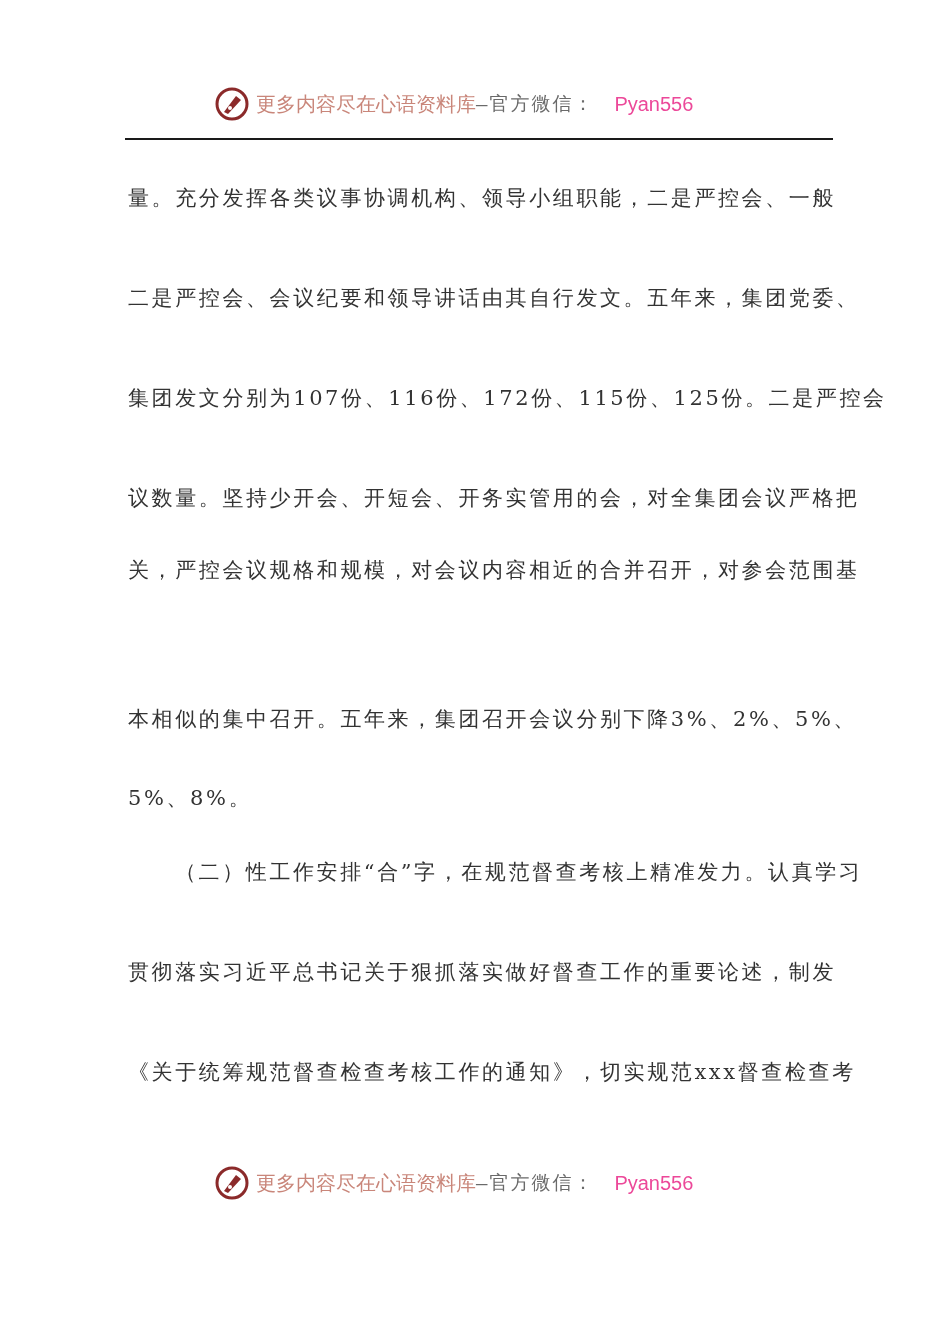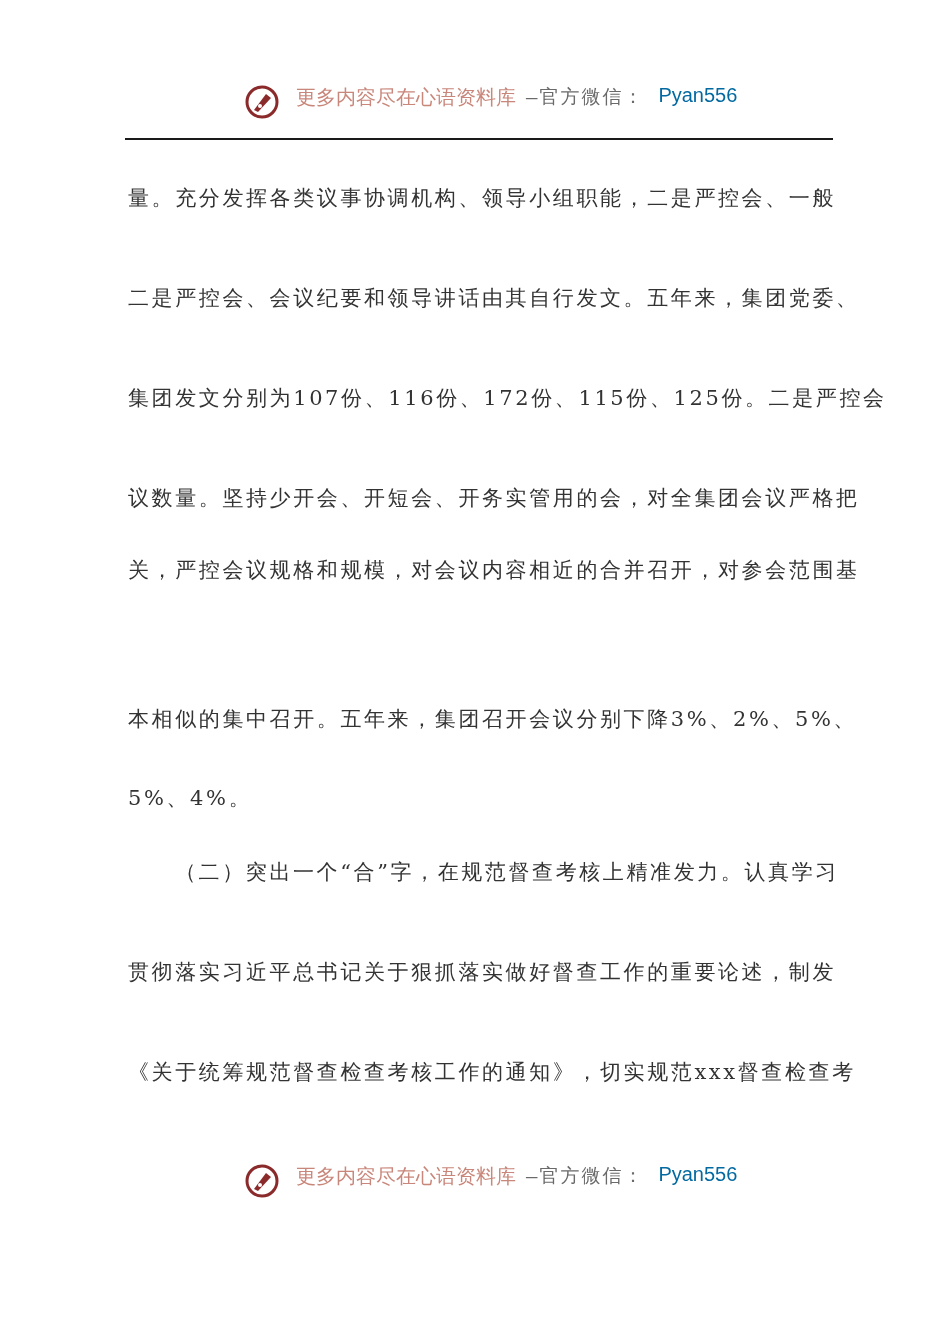--- a/index.html
+++ b/index.html
@@ -1,26 +1,26 @@
 <!DOCTYPE html>
 <html><head>
 <meta charset="utf-8">
 <style>
   html, body { margin: 0; padding: 0; background: #ffffff; }
   body { width: 950px; height: 1344px; position: relative; overflow: hidden;
          font-family: "DejaVu Serif", "Liberation Serif", serif; color: #2a2a2a; }
   .header-banner, .footer-banner {
-    position: absolute; left: 244px; height: 40px; display: flex; align-items: flex-start; gap: 10px;
+    position: absolute; left: 214px; height: 40px; display: flex; align-items: center;
   }
   .header-banner { top: 84px; }
   .footer-banner { top: 1163px; }
   .logo { width: 36px; height: 36px; margin-right: 6px; }
   .banner-red { color: #c9867a; font-size: 20px; font-family: "DejaVu Serif", serif; letter-spacing: 0px; }
   .banner-gray { color: #6a6a6a; font-size: 19px; font-family: Liberation Mono, monospace; letter-spacing: 2px; }
-  .banner-id { color: #0369a1; font-size: 20px; font-family: "Liberation Sans", sans-serif; margin-left: 4px; }
+  .banner-id { color: #ec4899; font-size: 20px; font-family: "Liberation Sans", sans-serif; margin-left: 20px; }
   .rule { position: absolute; left: 125px; width: 708px; top: 138px; height: 2px; background: #1a1a1a; }
   .line { position: absolute; left: 128px; font-size: 21px; letter-spacing: 2.6px; white-space: nowrap; color: #333; }
   .indent { left: 175px; }
 </style>
 </head>
 <body>
 
 <div class="header-banner">
   <svg class="logo" viewBox="0 0 36 36">
     <circle cx="18" cy="18" r="15" fill="none" stroke="#8b2a2a" stroke-width="3"></circle>
@@ -33,22 +33,22 @@
 </div>
 
 <div class="rule"></div>
 
 <div class="line" style="top:184px">量。充分发挥各类议事协调机构、领导小组职能，二是严控会、一般</div>
 <div class="line" style="top:284px">二是严控会、会议纪要和领导讲话由其自行发文。五年来，集团党委、</div>
 <div class="line" style="top:384px">集团发文分别为107份、116份、172份、115份、125份。二是严控会</div>
 <div class="line" style="top:484px">议数量。坚持少开会、开短会、开务实管用的会，对全集团会议严格把</div>
 <div class="line" style="top:556px">关，严控会议规格和规模，对会议内容相近的合并召开，对参会范围基</div>
 <div class="line" style="top:705px">本相似的集中召开。五年来，集团召开会议分别下降3%、2%、5%、</div>
-<div class="line" style="top:784px">5%、4%。</div>
-<div class="line indent" style="top:858px">（二）突出一个“合”字，在规范督查考核上精准发力。认真学习</div>
+<div class="line" style="top:784px">5%、8%。</div>
+<div class="line indent" style="top:858px">（二）性工作安排“合”字，在规范督查考核上精准发力。认真学习</div>
 <div class="line" style="top:958px">贯彻落实习近平总书记关于狠抓落实做好督查工作的重要论述，制发</div>
 <div class="line" style="top:1058px">《关于统筹规范督查检查考核工作的通知》，切实规范xxx督查检查考</div>
 
 <div class="footer-banner">
   <svg class="logo" viewBox="0 0 36 36">
     <circle cx="18" cy="18" r="15" fill="none" stroke="#8b2a2a" stroke-width="3"></circle>
     <path d="M10 26 L22 10 L27 14 L14 28 Z" fill="#8b2a2a"></path>
     <circle cx="16" cy="22" r="2" fill="#fff"></circle>
   </svg>
   <span class="banner-red">更多内容尽在心语资料库</span>

